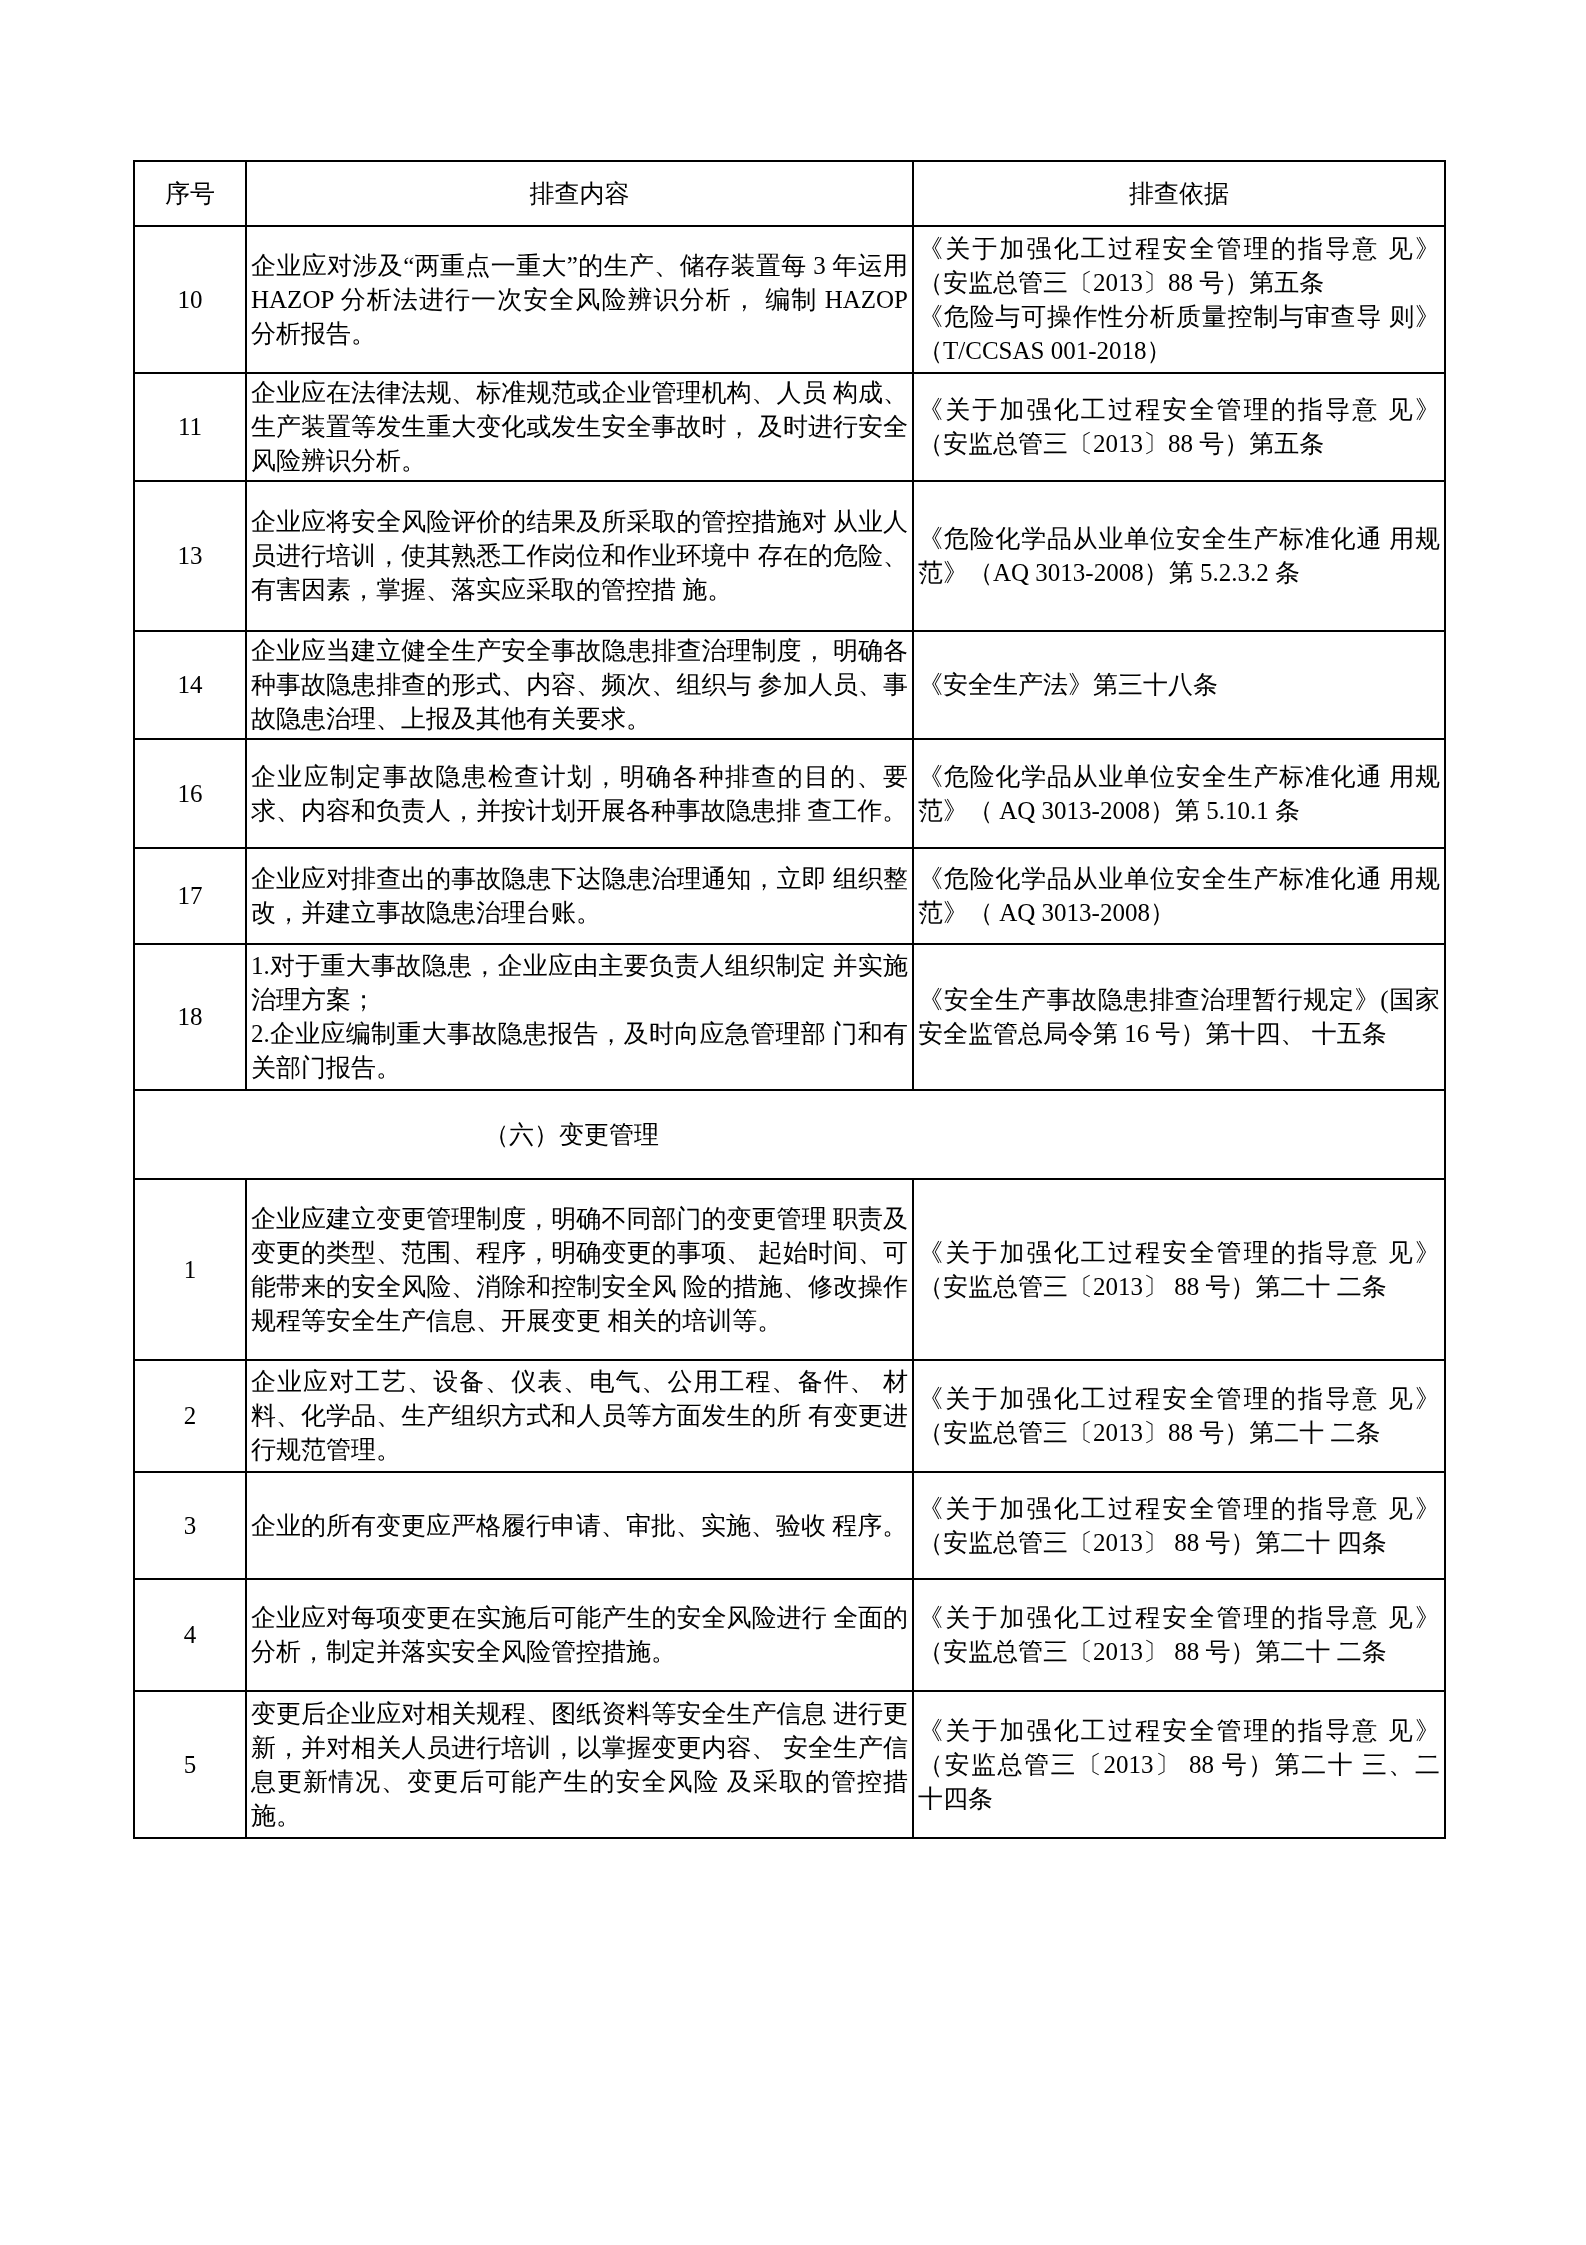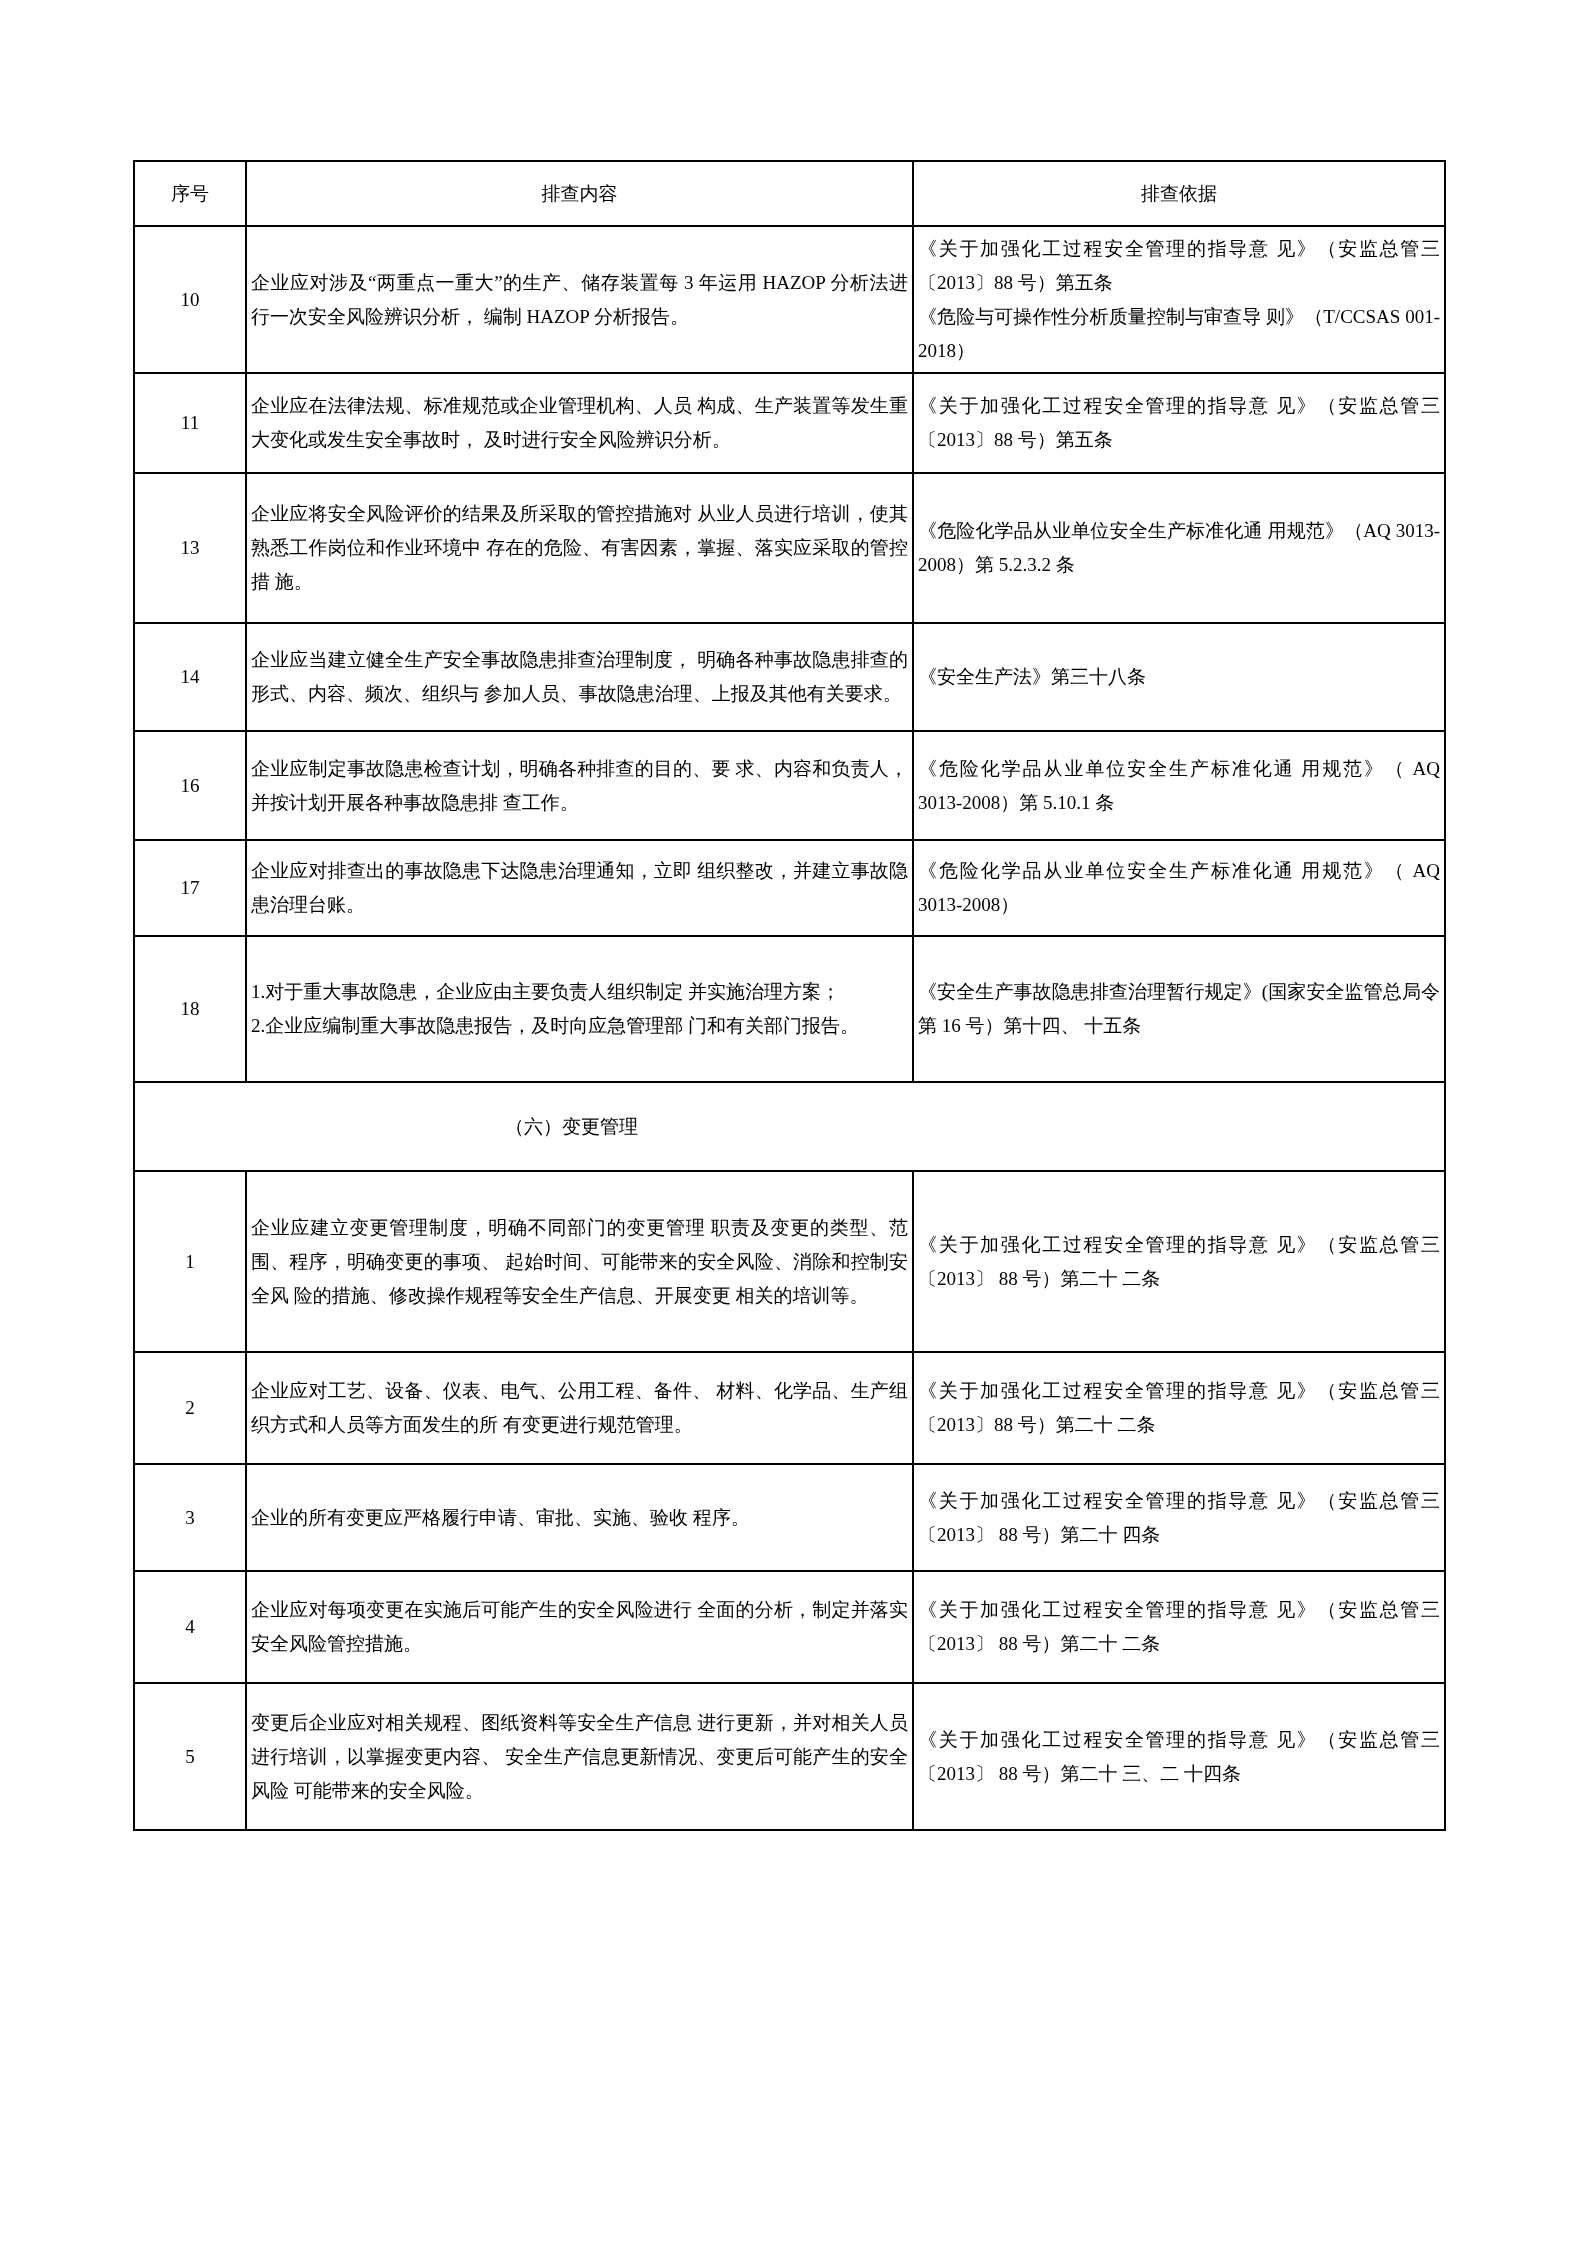--- a/index.html
+++ b/index.html
@@ -25,21 +25,21 @@
     border-collapse: collapse;
     table-layout: fixed;
     width: 1311px;
   }
   .doc-table col.c-no      { width: 112px; }
   .doc-table col.c-content { width: 667px; }
   .doc-table col.c-basis   { width: 532px; }
   .doc-table th, .doc-table td {
     border: 2px solid #000000;
     vertical-align: middle;
-    font-size: 19px;
+    font-size: 25px;
     line-height: 34px;
     font-weight: normal;
     padding: 2px 4px;
     overflow: hidden;
   }
   .doc-table th {
     text-align: center;
     height: 59px;
   }
   td.no {
@@ -132,18 +132,18 @@
         <td class="content">企业的所有变更应严格履行申请、审批、实施、验收 程序。</td>
         <td class="basis">《关于加强化工过程安全管理的指导意 见》（安监总管三〔2013〕 88 号）第二十 四条</td>
       </tr>
       <tr style="height:112px;">
         <td class="no">4</td>
         <td class="content">企业应对每项变更在实施后可能产生的安全风险进行 全面的分析，制定并落实安全风险管控措施。</td>
         <td class="basis">《关于加强化工过程安全管理的指导意 见》（安监总管三〔2013〕 88 号）第二十 二条</td>
       </tr>
       <tr style="height:147px;">
         <td class="no">5</td>
-        <td class="content">变更后企业应对相关规程、图纸资料等安全生产信息 进行更新，并对相关人员进行培训，以掌握变更内容、 安全生产信息更新情况、变更后可能产生的安全风险 可能带来的安全风险。</td>
+        <td class="content">变更后企业应对相关规程、图纸资料等安全生产信息 进行更新，并对相关人员进行培训，以掌握变更内容、 安全生产信息更新情况、变更后可能产生的安全风险 及采取的管控措施。</td>
         <td class="basis">《关于加强化工过程安全管理的指导意 见》（安监总管三〔2013〕 88 号）第二十 三、二 十四条</td>
       </tr>
     </tbody>
   </table>
 </div>
 
 </body></html>

